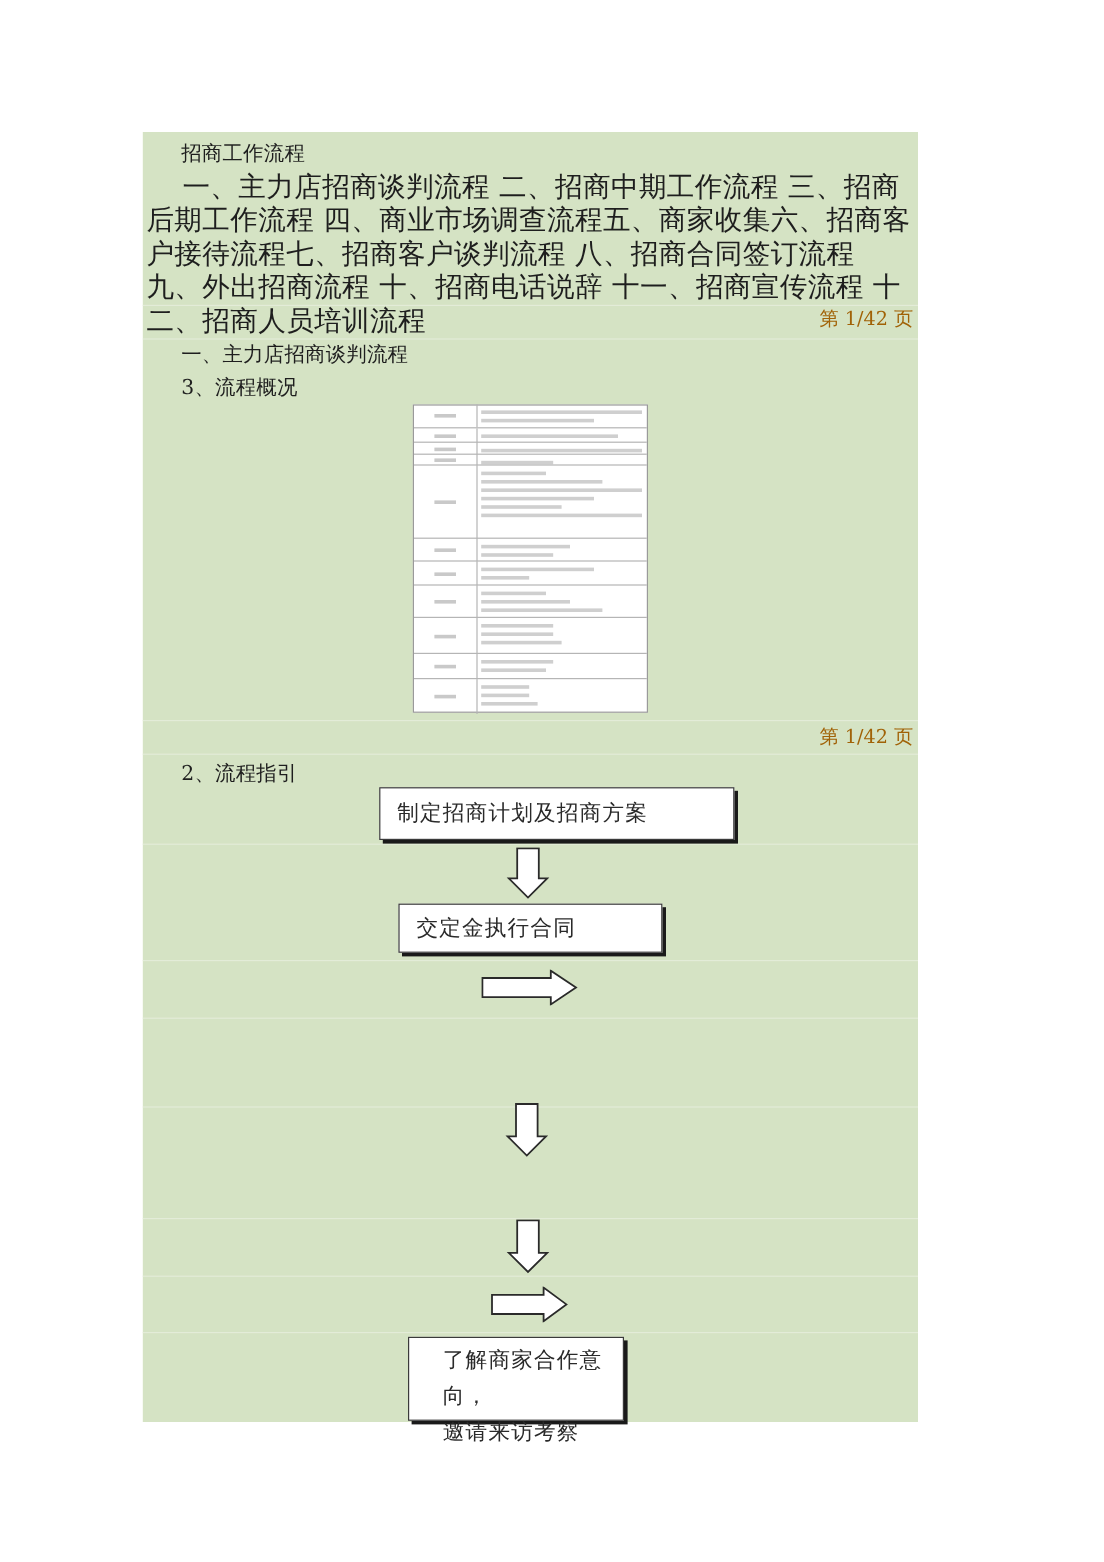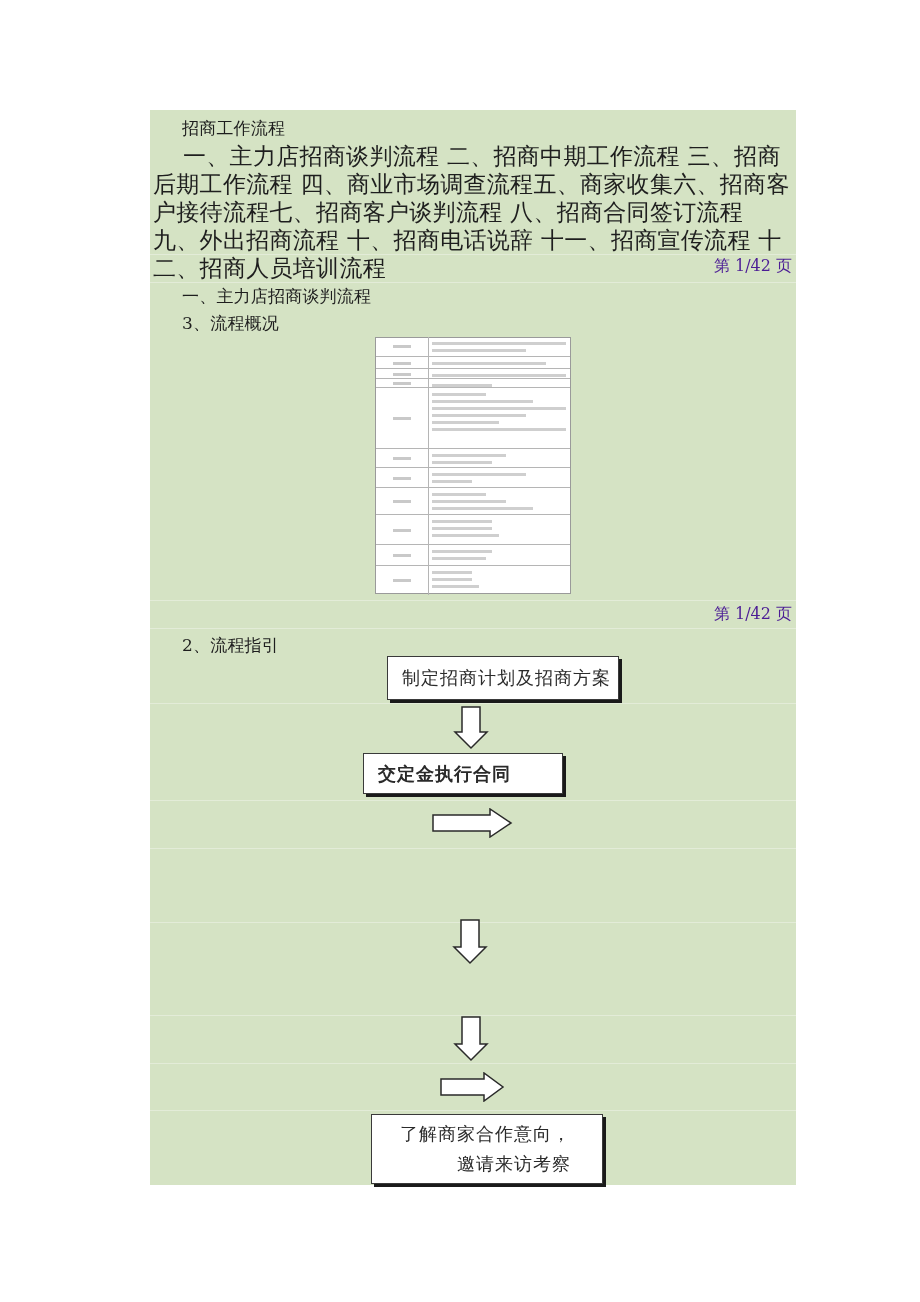--- a/index.html
+++ b/index.html
@@ -1,24 +1,24 @@
 <!DOCTYPE html>
 <html><head>
 <meta charset="utf-8">
 <style>
   html, body { margin: 0; padding: 0; background: #ffffff; }
   body { width: 920px; height: 1302px; position: relative; overflow: hidden;
          font-family: "DejaVu Serif", "Liberation Serif", serif; color: #1e1e1e; }
-  .page { position: absolute; left: 150px; top: 110px; width: 646px; height: 1075px;
+  .page { position: absolute; left: 119px; top: 110px; width: 646px; height: 1075px;
           background: #d5e3c4; }
   .hline { position: absolute; left: 0; width: 646px; height: 1px; background: #e3ecd8; }
   .txt { position: absolute; font-size: 17px; line-height: 28px; white-space: nowrap; letter-spacing: 0.2px; }
   .para { position: absolute; left: 3px; width: 640px; font-size: 23px; line-height: 28px;
           text-indent: 30px; letter-spacing: 0.3px; }
-  .pagenum { position: absolute; right: 4px; font-size: 16px; color: #4c1d95; white-space: nowrap; }
+  .pagenum { position: absolute; right: 4px; font-size: 16px; color: #a16207; white-space: nowrap; }
   .thumb { position: absolute; left: 225px; top: 227px; width: 196px; height: 257px;
            background: #ffffff; border: 1px solid #9a9a9a; box-sizing: border-box; }
   .trow { position: absolute; left: 0; right: 0; border-top: 1px solid #b5b5b5; }
   .tlabel { position: absolute; left: 0; width: 52px; top: 0; bottom: 0;
             border-right: 1px solid #b5b5b5; display: flex; align-items: center; justify-content: center; }
   .tlabel span { display: block; width: 18px; height: 3px; background: #c9c9c9; }
   .tcontent { position: absolute; left: 56px; right: 4px; top: 2px; }
   .tline { height: 3px; background: #cfcfcf; margin: 3px 0 4px 0; }
   .box { position: absolute; background: #ffffff; border: 1px solid #3a3a3a;
          box-shadow: 3px 3px 0 #1a1a1a; font-size: 18px; color: #2a2a2a;
@@ -153,29 +153,29 @@
           <div class="tline" style="width:30%"></div>
           <div class="tline" style="width:30%"></div>
           <div class="tline" style="width:35%"></div>
         </div>
       </div>
   </div>
 
   <div class="pagenum" style="top:494px;">第 1/42 页</div>
   <div class="txt" style="left:32px; top:521px;">2、流程指引</div>
 
-  <div class="box" style="left:197px; top:546px; width:232px; height:44px;margin-left:40px;">
+  <div class="box" style="left:197px; top:546px; width:296px; height:44px;">
     <div class="lbl" style="top:6px">制定招商计划及招商方案</div>
   </div>
 
   <svg class="arrow" style="left:303px; top:596px;" width="36" height="44">
     <polygon points="9,1 27,1 27,26 34,26 18,42 2,26 9,26" fill="#ffffff" stroke="#2a2a2a" stroke-width="1.5"></polygon>
   </svg>
 
-  <div class="box" style="left:213px; top:643px; width:200px; height:41px;font-weight:bold;">
+  <div class="box" style="left:213px; top:643px; width:220px; height:41px;">
     <div class="lbl" style="top:5px">交定金执行合同</div>
   </div>
 
   <svg class="arrow" style="left:282px; top:698px;" width="82" height="30">
     <polygon points="1,7 58,7 58,1 79,15 58,29 58,23 1,23" fill="#ffffff" stroke="#2a2a2a" stroke-width="1.5"></polygon>
   </svg>
 
 
   <svg class="arrow" style="left:302px; top:809px;" width="36" height="46">
     <polygon points="9,1 27,1 27,28 34,28 18,44 2,28 9,28" fill="#ffffff" stroke="#2a2a2a" stroke-width="1.5"></polygon>
@@ -183,17 +183,17 @@
 
 
   <svg class="arrow" style="left:303px; top:906px;" width="36" height="46">
     <polygon points="9,1 27,1 27,28 34,28 18,44 2,28 9,28" fill="#ffffff" stroke="#2a2a2a" stroke-width="1.5"></polygon>
   </svg>
 
   <svg class="arrow" style="left:290px; top:962px;" width="66" height="30">
     <polygon points="1,7 44,7 44,1 63,15 44,29 44,23 1,23" fill="#ffffff" stroke="#2a2a2a" stroke-width="1.5"></polygon>
   </svg>
 
-  <div class="box" style="left:221px; top:1004px; width:232px; height:70px;text-align:right;">
+  <div class="box" style="left:221px; top:1004px; width:180px; height:70px;">
     <div class="lbl" style="left:28px; top:4px">了解商家合作意向，
 邀请来访考察</div>
   </div>
 </div>
 
 </body></html>

